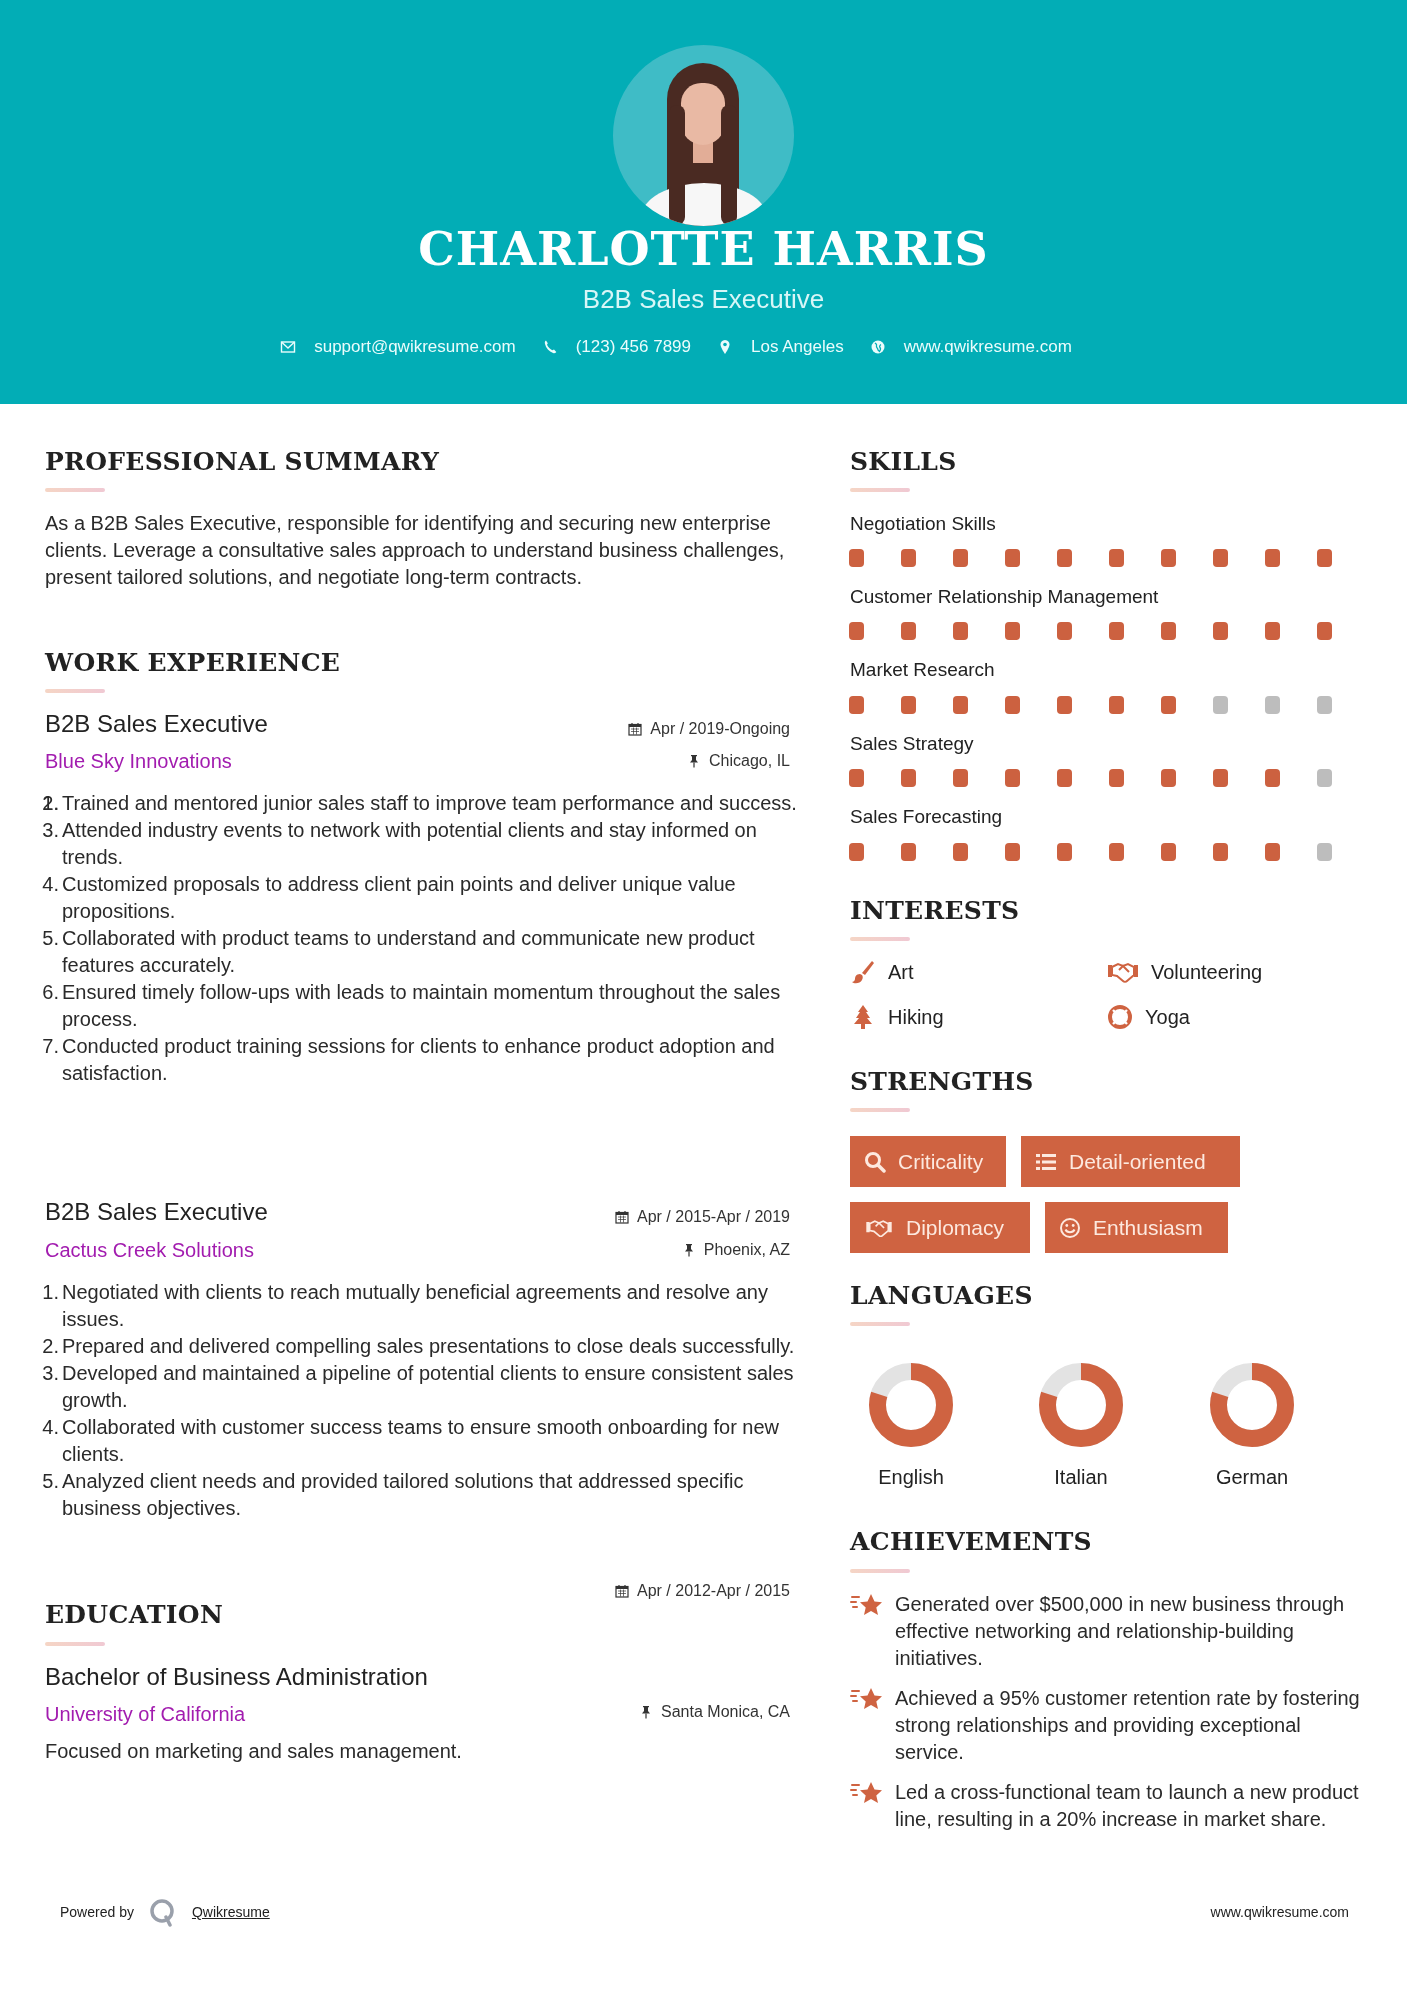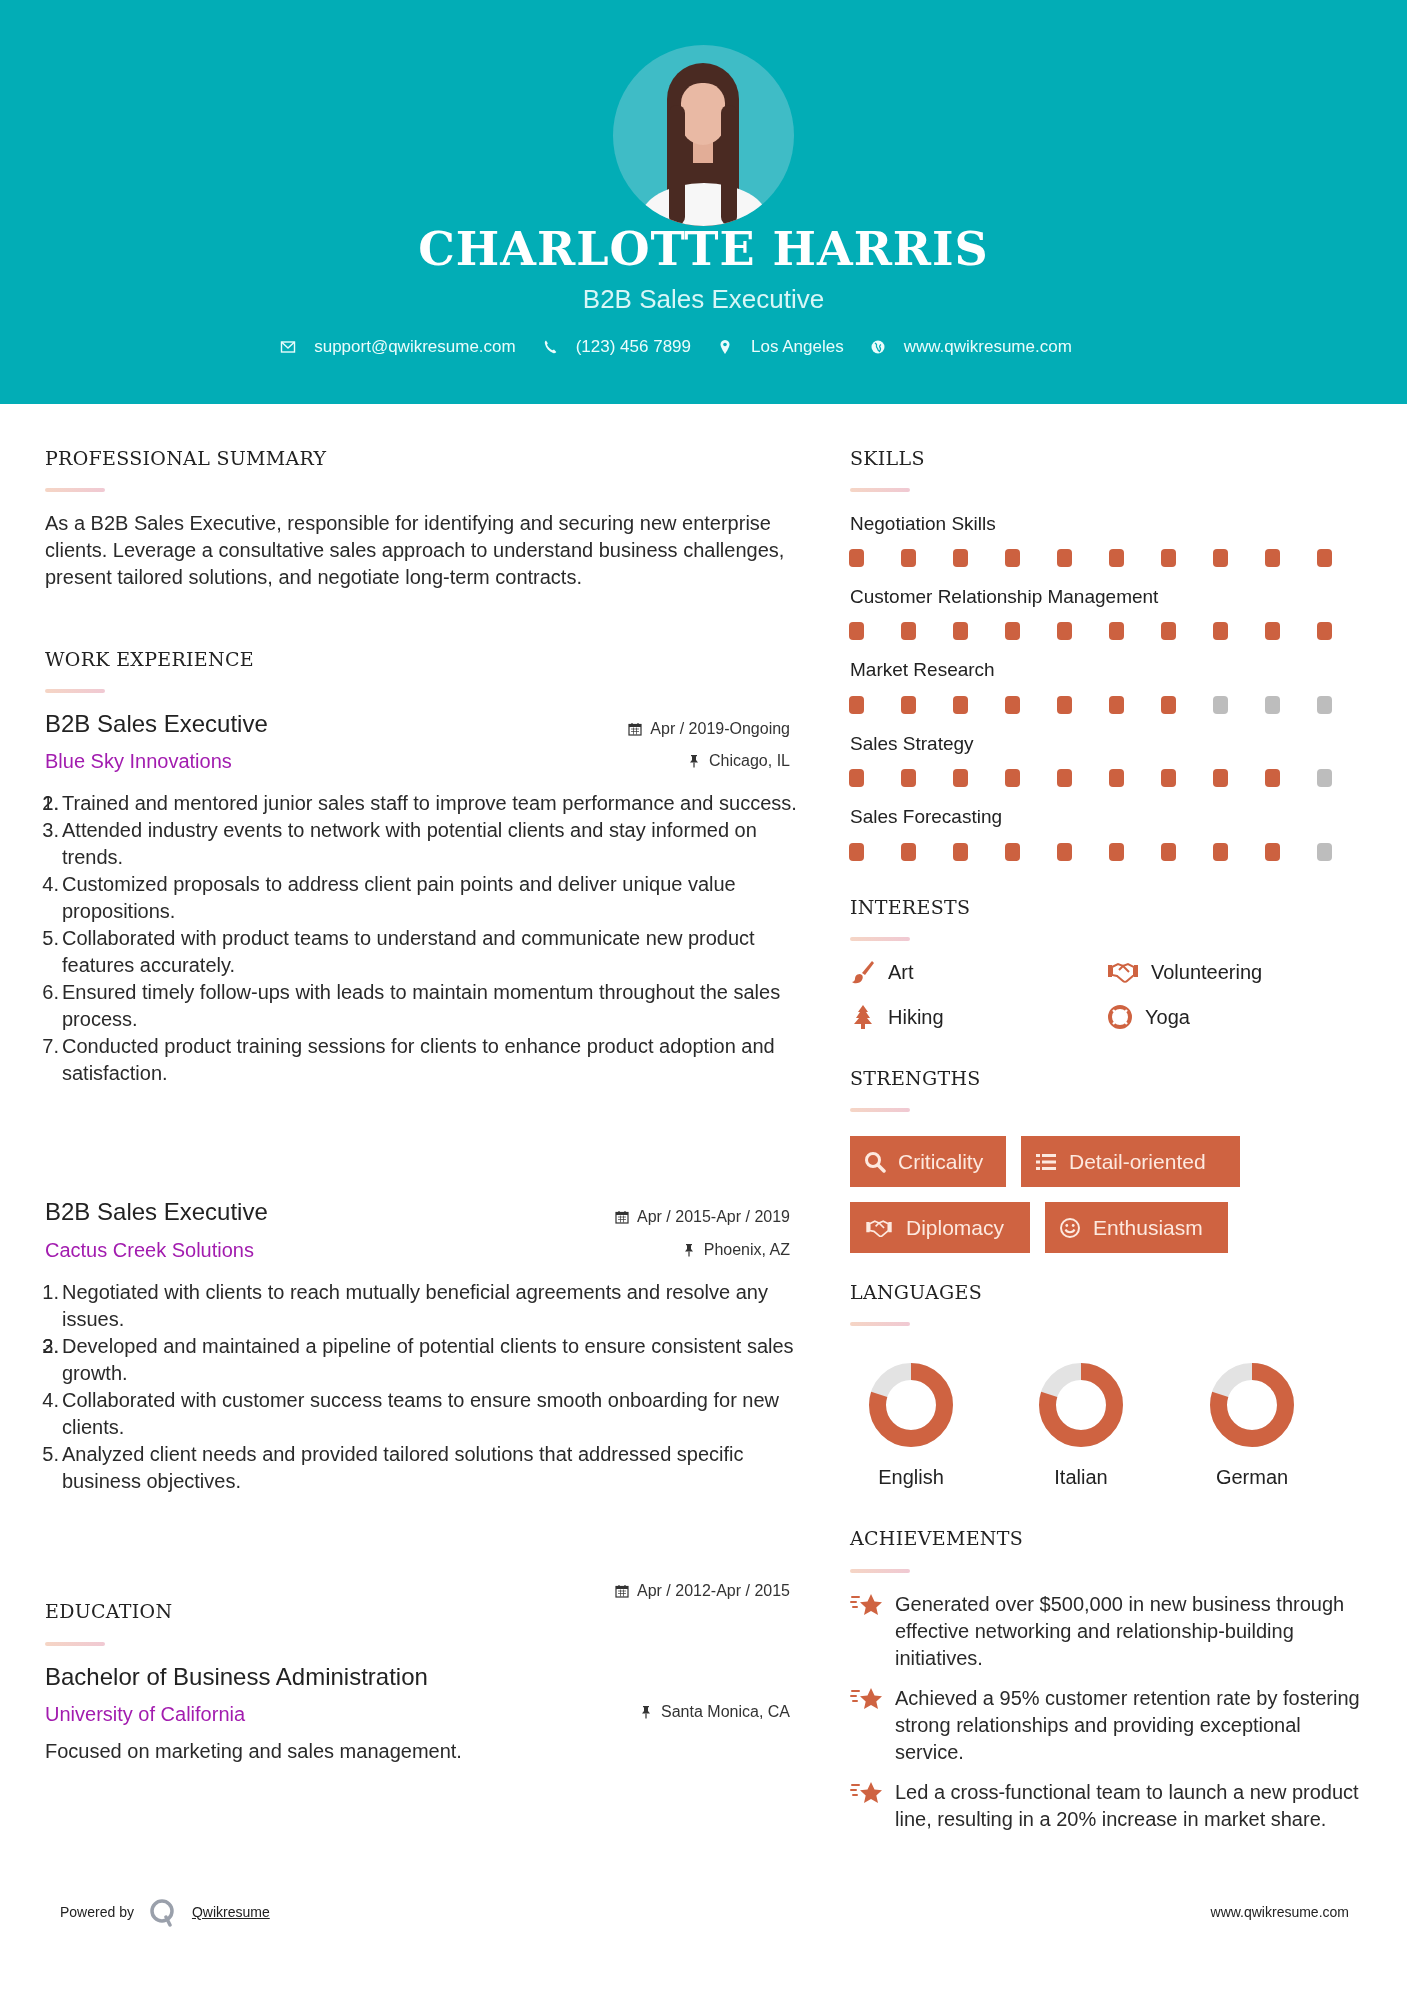--- a/index.html
+++ b/index.html
@@ -19,21 +19,21 @@
   .name { position: absolute; left: 0; top: 222px; width: 1407px; text-align: center; color: #ffffff;
           font-family: "DejaVu Serif", serif; font-weight: bold; font-size: 46px; letter-spacing: 1px; }
   .title { position: absolute; left: 0; top: 284px; width: 1407px; text-align: center; color: #d8f6f7;
            font-family: "Liberation Sans", sans-serif; font-size: 26px; }
   .contacts { position: absolute; left: 0; top: 337px; width: 1352px; display: flex; justify-content: center; align-items: center;
               color: #eafcfc; font-family: "Liberation Sans", sans-serif; font-size: 17px; }
   .contact { display: flex; align-items: center; margin: 0 13px; }
   .contact .ci { width: 16px; height: 16px; margin-right: 18px; display: inline-flex; align-items: center; justify-content: center; }
   .contact svg { width: 16px; height: 16px; }
 
-  .section-h { position: absolute; font-family: "DejaVu Serif", serif; font-weight: normal; font-size: 19px; color: #222222; letter-spacing: 0.3px; }
+  .section-h { position: absolute; font-family: "DejaVu Serif", serif; font-weight: bold; font-size: 25px; color: #222222; letter-spacing: 0.3px; }
   .underline { position: absolute; width: 60px; height: 4px; border-radius: 2px; background: linear-gradient(90deg, #f5d5c5, #f0c9d3); }
 
   .text { position: absolute; font-family: "Liberation Sans", sans-serif; font-size: 20px; line-height: 27px; color: #2a2a2a; }
   .job-title { position: absolute; font-family: "Liberation Sans", sans-serif; font-size: 24px; color: #222222; }
   .company { position: absolute; font-family: "Liberation Sans", sans-serif; font-size: 20px; color: #a21caf; }
   .meta { position: absolute; right: 617px; font-family: "Liberation Sans", sans-serif; font-size: 16px; color: #333333;
           display: flex; align-items: center; white-space: nowrap; }
   .meta svg { width: 14px; height: 14px; margin-right: 8px; }
   ol.bullets { position: absolute; left: 62px; width: 735px; font-family: "Liberation Sans", sans-serif; font-size: 20px; line-height: 27px;
                color: #2a2a2a; list-style: none; }
@@ -168,21 +168,21 @@
 <div class="company" style="left:45px; top:1239px;">Cactus Creek Solutions</div>
 <div class="meta" style="top:1241px;">
   <svg viewBox="0 0 14 14">
       <path d="M4 1 H10 V2.2 H9 V6 L11 8.5 H3 L5 6 V2.2 H4 Z" fill="#333"></path>
       <rect x="6.4" y="8.5" width="1.2" height="5" fill="#333"></rect>
     </svg>
   <span>Phoenix, AZ</span>
 </div>
 <ol class="bullets" style="top:1279px;">
   <li><span class="num">1.</span><span>Negotiated with clients to reach mutually beneficial agreements and resolve any issues.</span></li>
-  <li><span class="num">2.</span></li>
+  <li><span class="num">2.</span><span>Prepared and delivered compelling sales presentations to close deals successfully.</span></li>
   <li><span class="num">3.</span><span>Developed and maintained a pipeline of potential clients to ensure consistent sales growth.</span></li>
   <li><span class="num">4.</span><span>Collaborated with customer success teams to ensure smooth onboarding for new clients.</span></li>
   <li><span class="num">5.</span><span>Analyzed client needs and provided tailored solutions that addressed specific business objectives.</span></li>
 </ol>
 
 <div class="section-h" style="left:45px; top:1600px;">EDUCATION</div>
 <div class="underline" style="left:45px; top:1642px;"></div>
 <div class="job-title" style="left:45px; top:1663px;">Bachelor of Business Administration</div>
 <div class="meta" style="top:1582px;">
   <svg viewBox="0 0 14 14">

